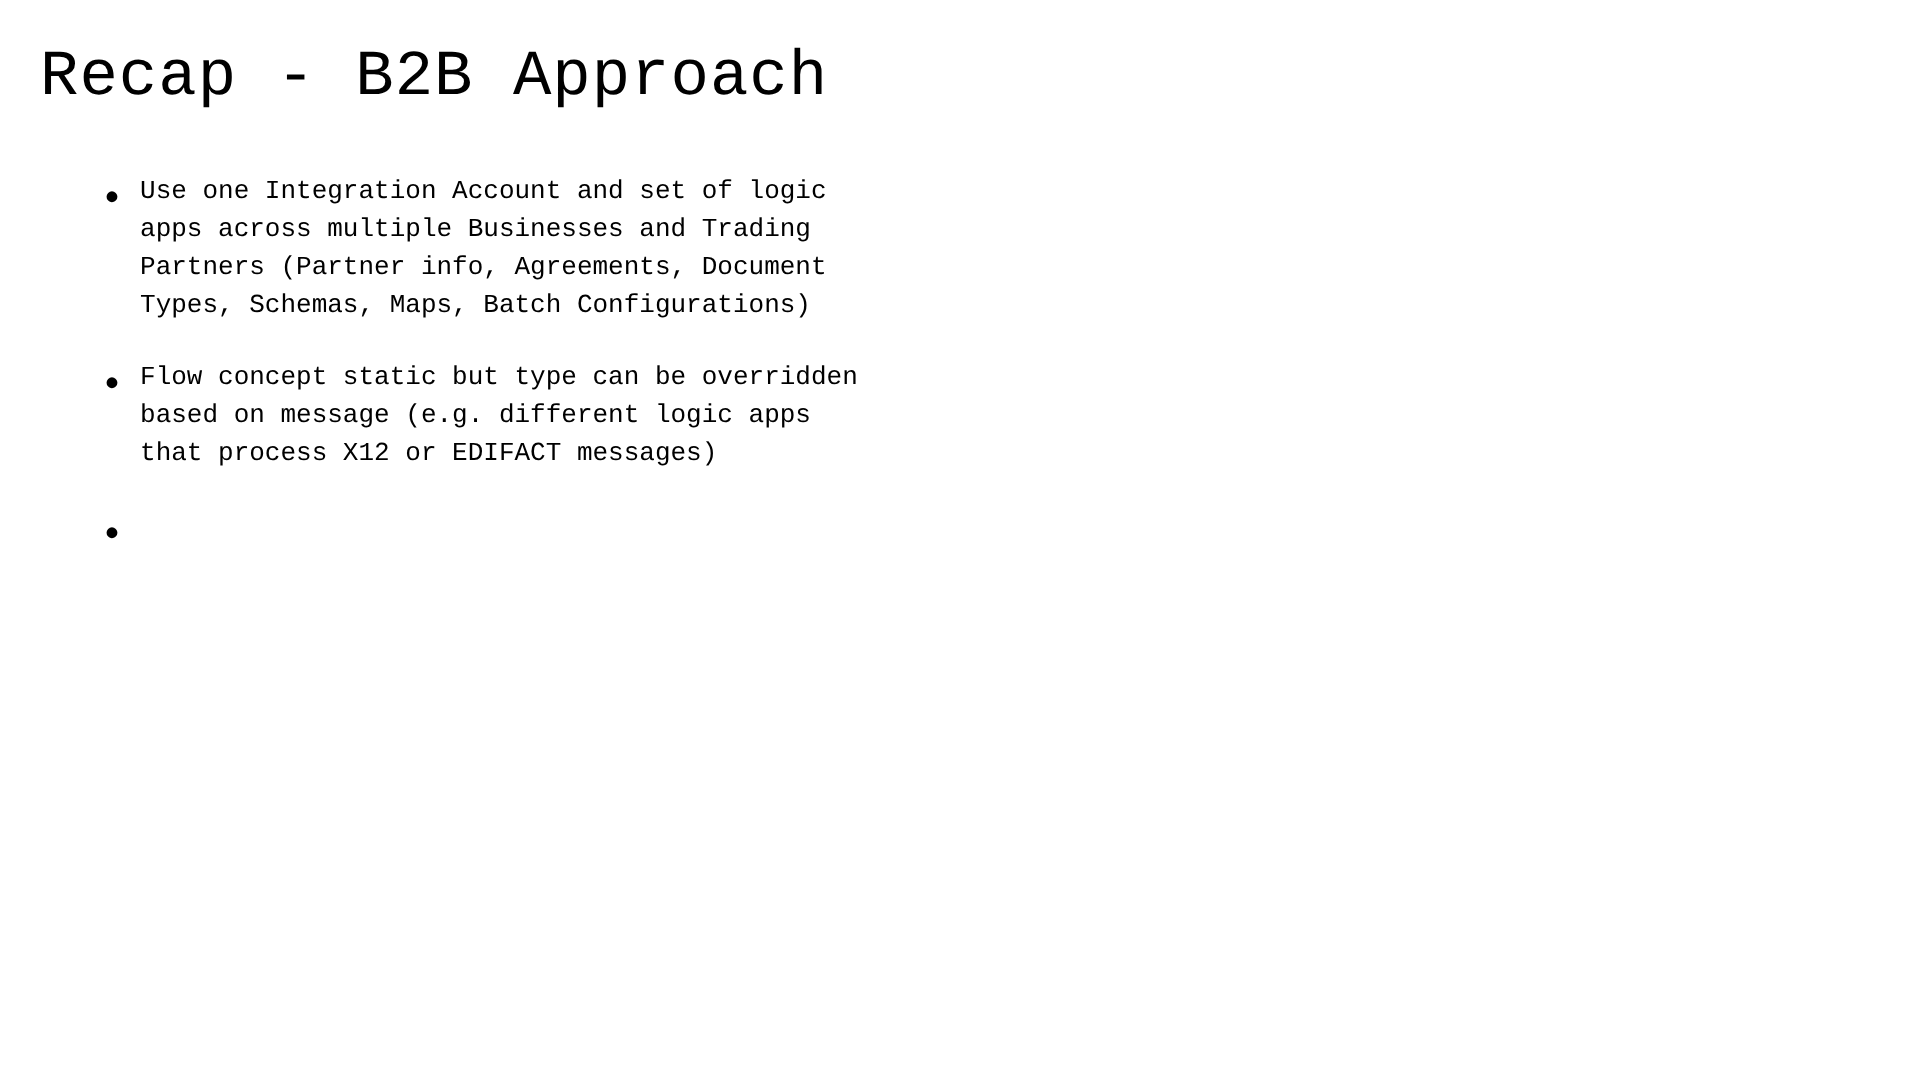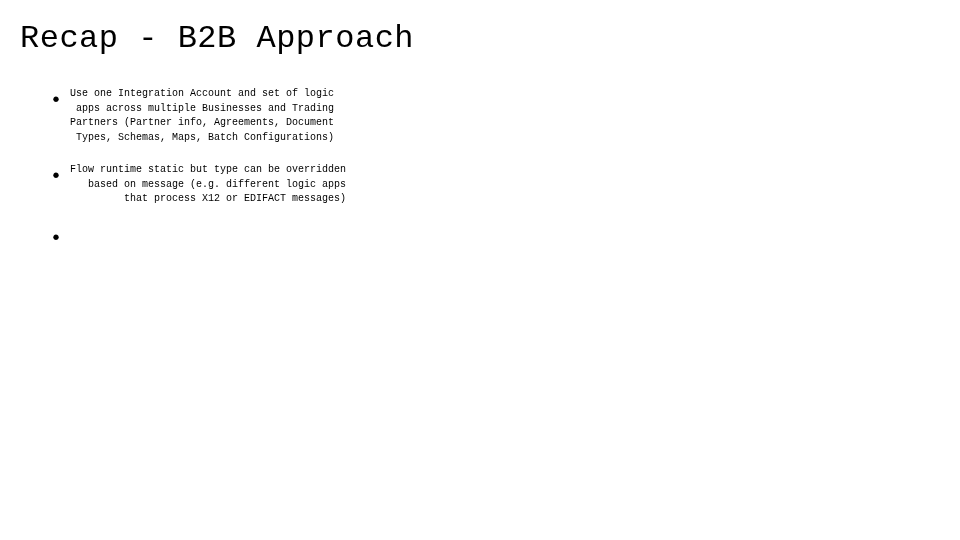--- a/index.html
+++ b/index.html
@@ -50,43 +50,42 @@
 
     .bullet-dot {
       font-size: 20px;
       line-height: 1.4;
       flex-shrink: 0;
       margin-top: 0px;
     }
 
     .bullet-text {
       font-family: 'Courier New', Courier, monospace;
-      font-size: 10px;
+      font-size: 13px;
       line-height: 1.45;
       color: #000000;
-      text-align: right;
     }
   </style>
 </head>
 <body>
 
 <div class="page-container">
   <h1 class="page-title">Recap - B2B Approach</h1>
 
   <ul class="bullet-list">
     <li class="bullet-item">
       <span class="bullet-dot">•</span>
       <span class="bullet-text" style="white-space: pre-line;">Use one Integration Account and set of logic
 apps across multiple Businesses and Trading
 Partners (Partner info, Agreements, Document
 Types, Schemas, Maps, Batch Configurations)</span>
     </li>
     <li class="bullet-item">
       <span class="bullet-dot">•</span>
-      <span class="bullet-text" style="white-space: pre-line;">Flow runtime static but type can be overridden
+      <span class="bullet-text" style="white-space: pre-line;">Flow concept static but type can be overridden
 based on message (e.g. different logic apps
 that process X12 or EDIFACT messages)</span>
     </li>
     <li class="bullet-item">
       <span class="bullet-dot">•</span>
     </li>
   </ul>
 </div>
 
 </body></html>

